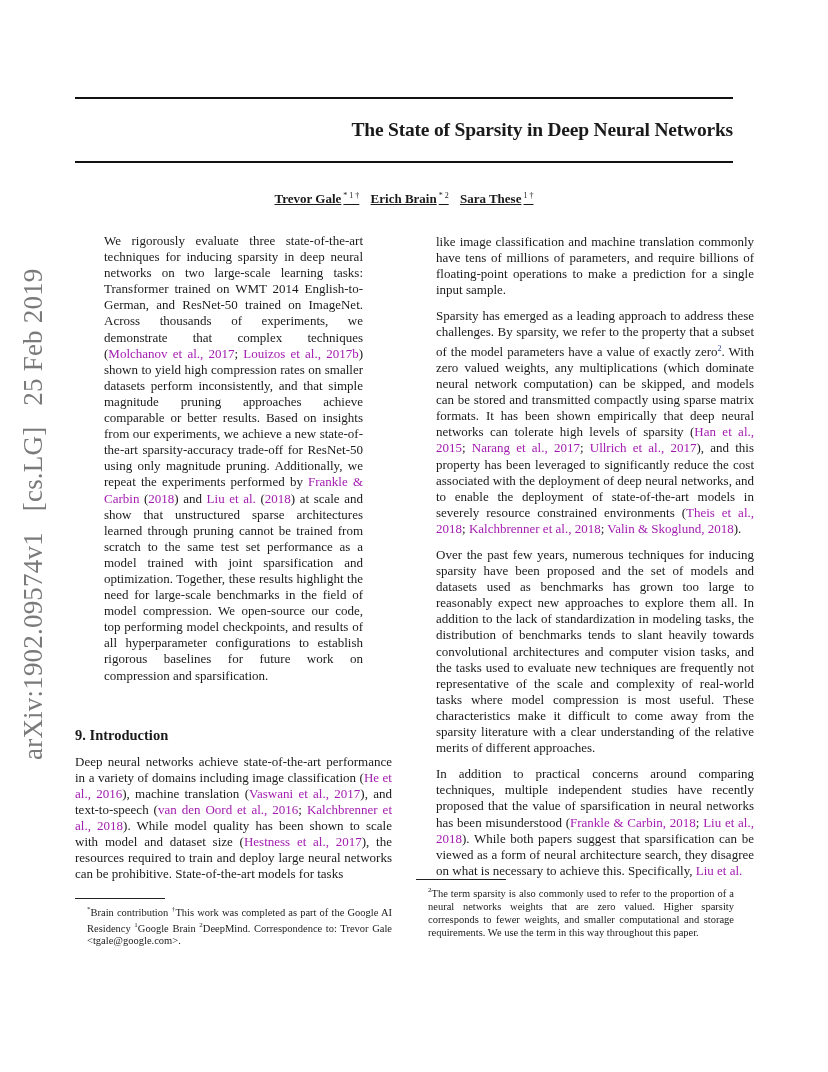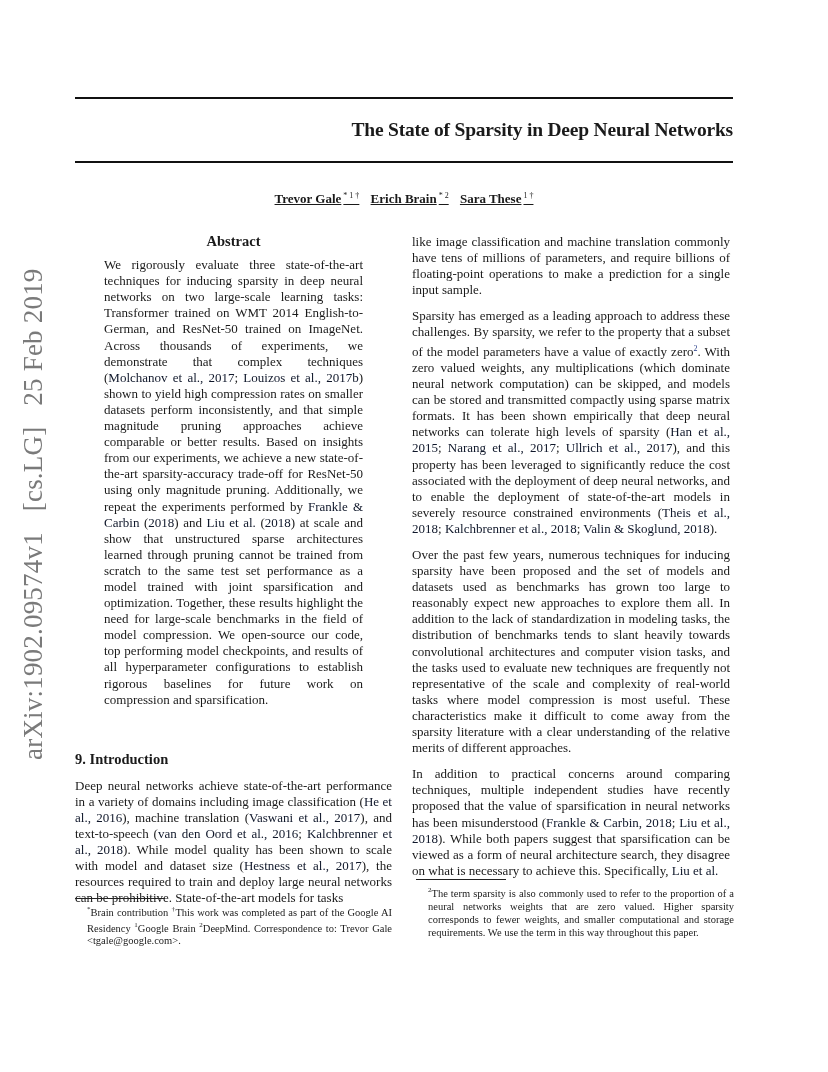--- a/index.html
+++ b/index.html
@@ -12,26 +12,26 @@
            font-weight: bold; font-size: 19.5px; letter-spacing: -0.2px; }
   .authors { position: absolute; top: 191px; left: 75px; width: 658px; text-align: center;
              font-weight: bold; font-size: 13px; }
   .authors .a { margin: 0 4px; text-decoration: underline; }
   .authors sup { font-weight: normal; font-size: 8px; margin-left: 2px; }
   .arxiv { position: absolute; left: 18px; top: 760px; transform-origin: 0 0; transform: rotate(-90deg);
            white-space: nowrap; font-size: 27px; color: #7a7a7a; letter-spacing: 0.2px; }
   .arxiv span { margin-right: 14px; }
   .col { position: absolute; font-size: 13px; line-height: 16.1px; text-align: justify; }
   #col-left { left: 75px; width: 317px; top: 233px; }
-  #col-right { left: 412px; width: 318px; top: 234px; }
+  #col-right { left: 436px; width: 318px; top: 234px; }
   .abs-heading { text-align: center; font-weight: bold; font-size: 14.5px; margin: 0 0 8px 0; }
   .abstract { margin: 0 0 0 0; padding: 0 29px 0 29px; text-align: justify; hyphens: none; }
   .sec-heading { font-weight: bold; font-size: 14.5px; margin: 43px 0 11px 0; }
   p { margin: 0 0 10px 0; }
-  .cite { color: #0f172a; }
+  .cite { color: #a21caf; }
   .fnsep { width: 90px; height: 1px; background: #222; margin: 0 0 4px 0; }
   .footnote { font-size: 10.5px; line-height: 13px; text-align: justify; }
   .footnote sup { font-size: 7px; }
   .indent { padding-left: 12px; }
   #fn-left { position: absolute; left: 75px; width: 317px; top: 898px; }
   #fn-right { position: absolute; left: 416px; width: 318px; top: 879px; }
   sup.fnref { font-size: 8px; color: #233a86; }
 </style>
 </head>
 <body>
@@ -46,21 +46,20 @@
 <div class="title">The State of Sparsity in Deep Neural Networks</div>
 <div class="rule" id="rule-bottom"></div>
 
 <div class="authors">
   <span class="a"><span>Trevor Gale</span><sup>* 1 †</sup></span>
   <span class="a"><span>Erich Brain</span><sup>* 2</sup></span>
   <span class="a"><span>Sara These</span><sup>1 †</sup></span>
 </div>
 
 <div class="col" id="col-left">
-  <div class="abs-heading">Abstract</div>
   <div class="abstract"><span>We rigorously evaluate three state-of-the-art techniques for inducing sparsity in deep neural networks on two large-scale learning tasks: Transformer trained on WMT 2014 English-to-German, and ResNet-50 trained on ImageNet. Across thousands of experiments, we demonstrate that complex techniques (</span><span class="cite">Molchanov et al., 2017</span><span>; </span><span class="cite">Louizos et al., 2017b</span><span>) shown to yield high compression rates on smaller datasets perform inconsistently, and that simple magnitude pruning approaches achieve comparable or better results. Based on insights from our experiments, we achieve a new state-of-the-art sparsity-accuracy trade-off for ResNet-50 using only magnitude pruning. Additionally, we repeat the experiments performed by </span><span class="cite">Frankle &amp; Carbin</span><span> (</span><span class="cite">2018</span><span>) and </span><span class="cite">Liu et al.</span><span> (</span><span class="cite">2018</span><span>) at scale and show that unstructured sparse architectures learned through pruning cannot be trained from scratch to the same test set performance as a model trained with joint sparsification and optimization. Together, these results highlight the need for large-scale benchmarks in the field of model compression. We open-source our code, top performing model checkpoints, and results of all hyperparameter configurations to establish rigorous baselines for future work on compression and sparsification.</span></div>
 
   <div class="sec-heading">9. Introduction</div>
   <p><span>Deep neural networks achieve state-of-the-art performance in a variety of domains including image classification (</span><span class="cite">He et al., 2016</span><span>), machine translation (</span><span class="cite">Vaswani et al., 2017</span><span>), and text-to-speech (</span><span class="cite">van den Oord et al., 2016</span><span>; </span><span class="cite">Kalchbrenner et al., 2018</span><span>). While model quality has been shown to scale with model and dataset size (</span><span class="cite">Hestness et al., 2017</span><span>), the resources required to train and deploy large neural networks can be prohibitive. State-of-the-art models for tasks</span></p>
 </div>
 
 <div id="fn-left">
   <div class="fnsep"></div>
   <div class="footnote indent"><sup>*</sup><span>Brain contribution </span><sup>†</sup><span>This work was completed as part of the Google AI Residency </span><sup>1</sup><span>Google Brain </span><sup>2</sup><span>DeepMind. Correspondence to: Trevor Gale &lt;tgale@google.com&gt;.</span></div>
 </div>

